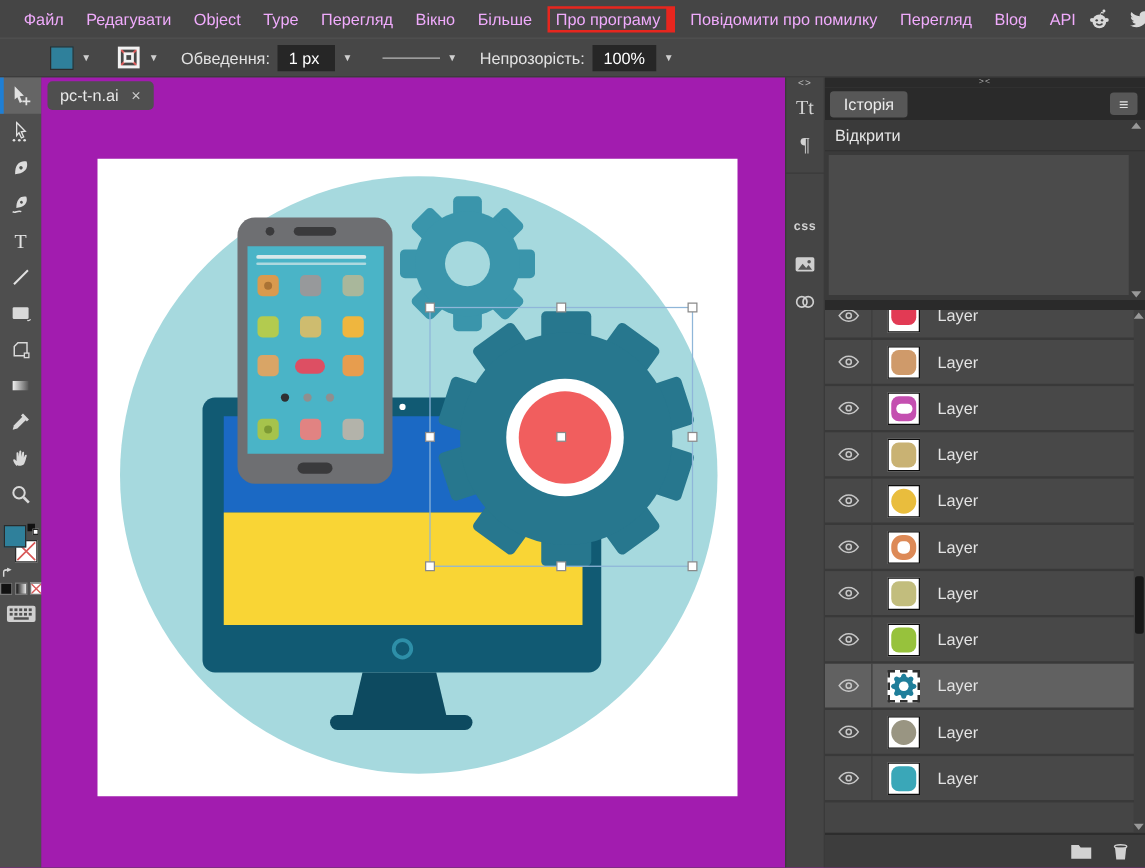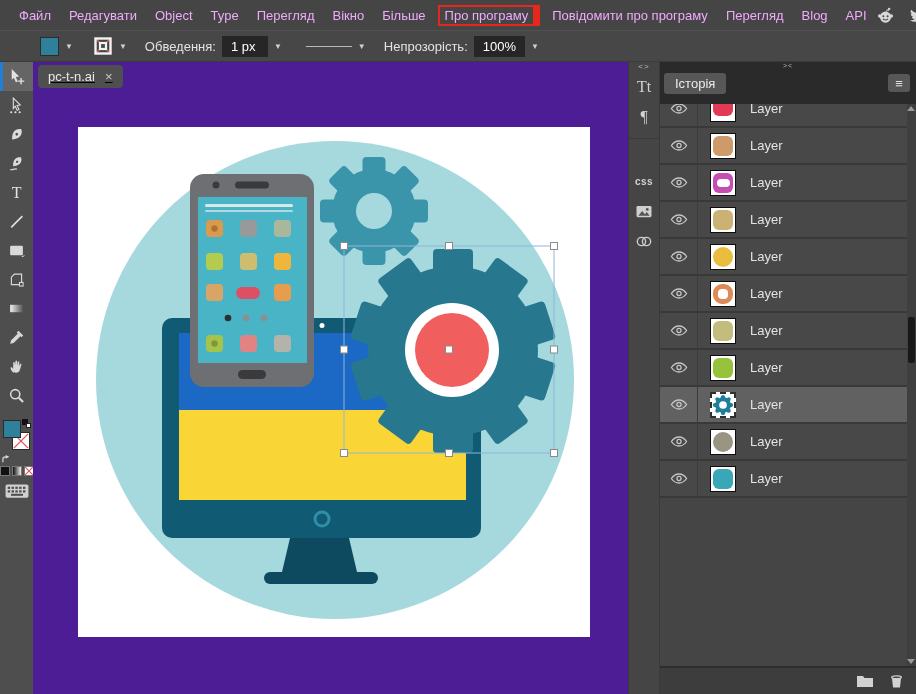--- a/index.html
+++ b/index.html
@@ -43,21 +43,21 @@
   .mini-reset { position:absolute; right:1px; top:0; width:9px; height:9px; z-index:3; }
   .mini-reset .b { position:absolute; left:0; top:0; width:6px; height:6px; background:#111; }
   .mini-reset .w { position:absolute; right:0; bottom:0; width:5px; height:5px; background:#fff; border:1px solid #222; }
   .swap-arrow { position:absolute; left:1px; bottom:1px; width:11px; height:10px; }
   .mini-row { display:flex; gap:2px; margin-top:5px; }
   .mini-sw { width:10px; height:10px; border:1px solid #777; }
   .mini-sw svg { width:100%; height:100%; display:block; }
   .kbd-btn { margin-top:8px; width:24px; height:15px; display:flex; align-items:center; justify-content:center; }
 
   
-  .canvas-area { flex:1; background:#4c1d95; position:relative; min-width:0;text-decoration:underline; }
+  .canvas-area { flex:1; background:#a21caf; position:relative; min-width:0; }
   .tab-strip { height:28px; display:flex; align-items:center; padding-left:5px; }
   .doc-tab { background:#4f4f4f; color:#e8e8e8; font-size:13px; padding:4px 10px; border-radius:4px;
              display:flex; align-items:center; gap:10px; }
   .tab-close { color:#c9c9c9; font-size:13px; line-height:13px; cursor:default; }
   .artboard { position:absolute; left:45px; top:65px; width:512px; height:510px; background:#ffffff; }
   .artboard svg { display:block; width:512px; height:510px; }
 
   
   .side-strip { width:32px; background:#454545; border-left:1px solid #3a3a3a; border-right:1px solid #3a3a3a;
                 display:flex; flex-direction:column; align-items:center; color:#d2d2d2; flex:none; }
@@ -108,21 +108,21 @@
   <div class="menu-bar">
     <span id="menu-items" style="display: flex;">
         <span class="menu-item">Файл</span>
         <span class="menu-item">Редагувати</span>
         <span class="menu-item">Object</span>
         <span class="menu-item">Type</span>
         <span class="menu-item">Перегляд</span>
         <span class="menu-item">Вікно</span>
         <span class="menu-item">Більше</span>
         <span class="menu-item highlighted" style="border-color: rgb(231, 38, 30);">Про програму</span>
-        <span class="menu-item">Повідомити про програму</span>
+        <span class="menu-item">Повідомити про помилку</span>
         <span class="menu-item">Перегляд</span>
         <span class="menu-item">Blog</span>
         <span class="menu-item">API</span>
       </span>
     <span class="menu-spacer"></span>
     <span class="social" id="social-icons">
         <span class="sicon">
           <svg viewBox="0 0 24 24">
             <g fill="#d9d9d9">
               <circle cx="12" cy="14" r="7"></circle>
@@ -419,20 +419,28 @@
         </span>
     </div>
 
     <div class="panels">
       <div class="panel-handle">&gt;&lt;</div>
 
       <div class="panel-header">
         <span class="panel-tab">Історія</span>
         <span class="panel-menu-btn">≡</span>
       </div>
+      <div class="history-content">
+        <div id="history-items">
+            <div class="history-row">Відкрити</div>
+          </div>
+        <div class="history-empty"></div>
+        <span class="scroll-arrow up"></span>
+        <span class="scroll-arrow down"></span>
+      </div>
 
       <div class="panels-divider"></div>
 
       <div class="layers-list">
         <div id="layer-rows">
             <div class="layer-row" style="margin-top: -13px;">
               <span class="eye-cell">
                 <span>
                   <svg viewBox="0 0 20 12">
                     <path d="M1.5 6C4 2.4 7 1 10 1s6 1.4 8.5 5C16 9.6 13 11 10 11S4 9.6 1.5 6z" fill="none" stroke="#c6c6c6" stroke-width="1.4"></path>

